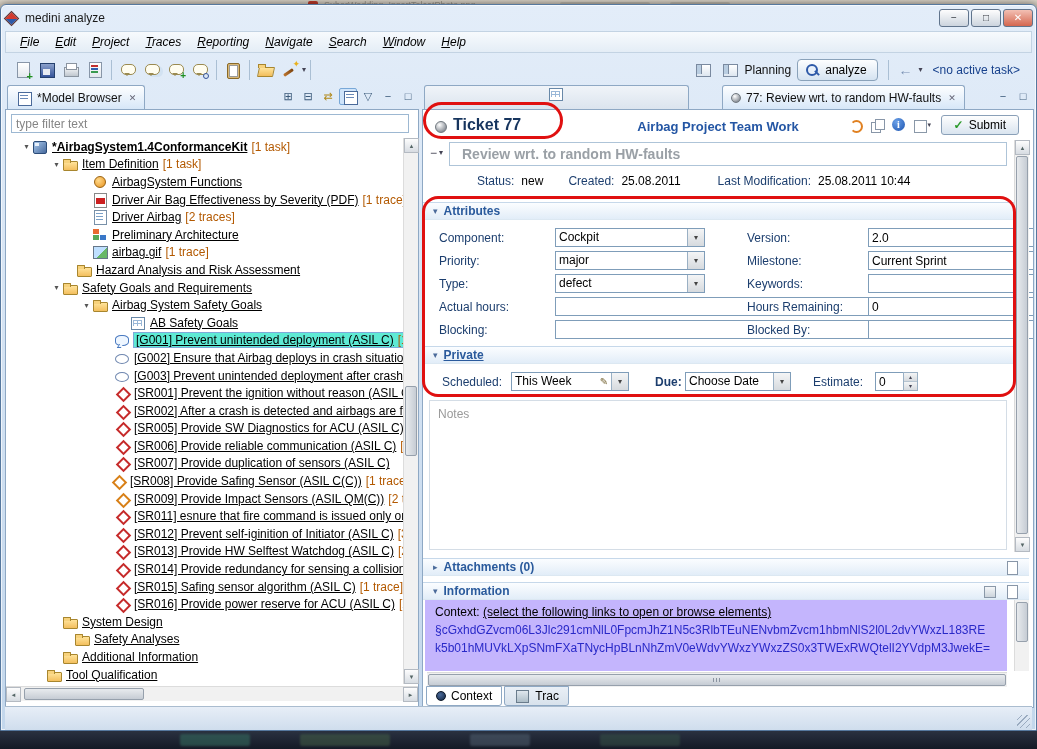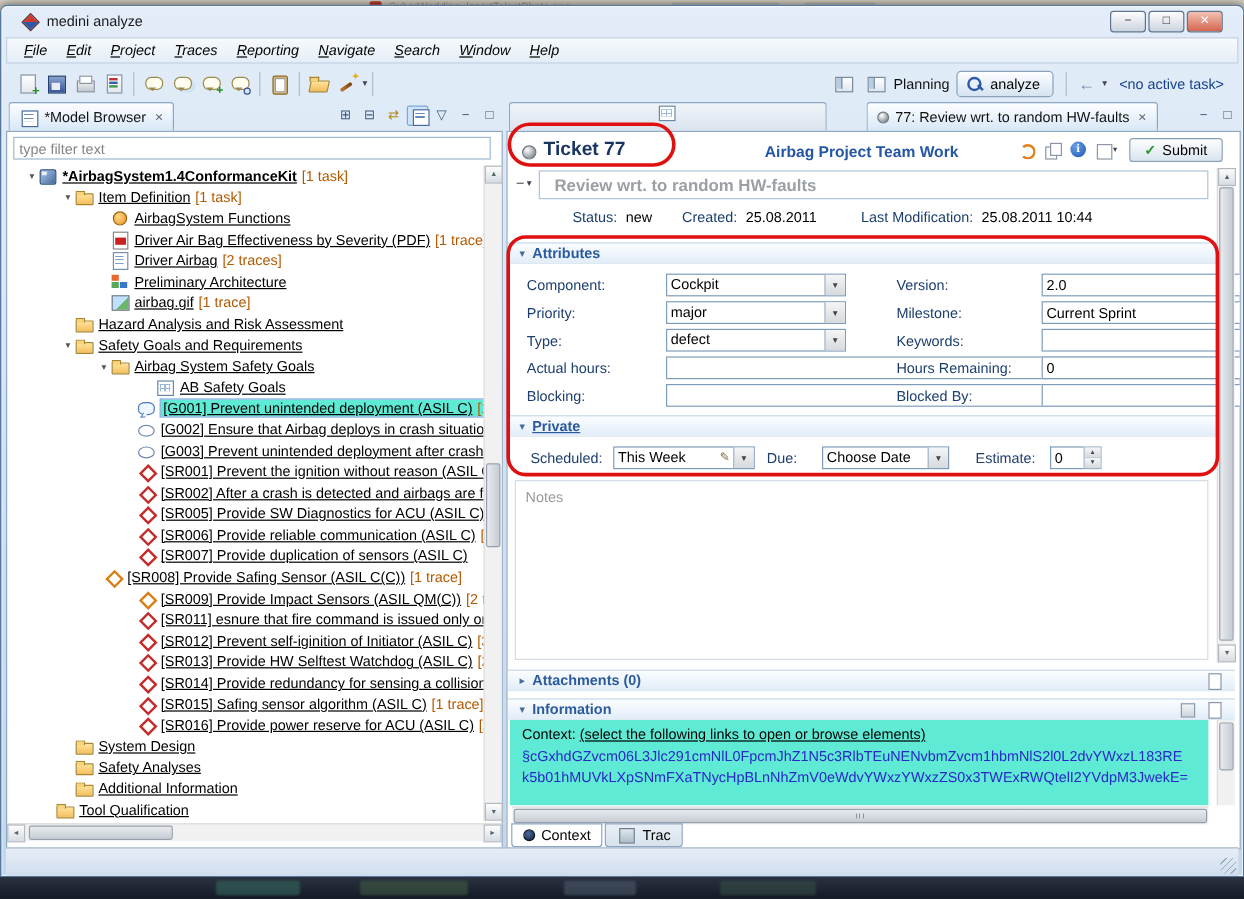--- a/index.html
+++ b/index.html
@@ -10,21 +10,21 @@
   .topstrip { position:absolute; left:0; top:0; width:1037px; height:12px; background:linear-gradient(#ddd6ca,#c9c2b4); }
   .topstrip .bg-icon { position:absolute; left:308px; top:1px; width:10px; height:9px; background:#c23b2a; border-radius:2px; }
   .topstrip .bg-text { position:absolute; left:324px; top:0; font-size:9px; color:#6a655c; opacity:.55; white-space:nowrap; }
   .topstrip .bg-smudge { position:absolute; top:2px; height:7px; background:#9a958a; opacity:.35; border-radius:2px; }
 
   
   .window { position:absolute; left:0; top:4px; width:1037px; height:727px; border:1px solid #56789e;
             border-radius:6px 6px 0 0; background:linear-gradient(#e3edf9,#c3d7ec);
             box-shadow:0 0 10px rgba(0,0,0,.55), inset 0 0 0 1px rgba(255,255,255,.65); }
 
-  .titlebar { position:absolute; left:0; top:0; right:0; height:26px; display:flex; align-items:center; padding:0 17px; }
+  .titlebar { position:absolute; left:0; top:0; right:0; height:26px; display:flex; align-items:center; padding:0 3px; }
   .applogo { width:14px; height:14px; position:relative; flex:none; }
   .applogo::before { content:""; position:absolute; left:2px; top:2px; width:9px; height:9px; transform:rotate(45deg);
                      background:linear-gradient(135deg,#d23a2e 50%, #2d59a8 50%); border:1px solid #5a3030; }
   .title-text { margin-left:7px; font-size:12px; color:#1a1a1a; }
   .winbtns { margin-left:auto; display:flex; gap:2px; }
   .winbtn { width:30px; height:18px; border:1px solid #60748c; border-radius:3px; font-size:10px; line-height:15px;
             text-align:center; color:#30353c; background:linear-gradient(#fdfdfd,#ccd4de); }
   .winbtn.close { background:linear-gradient(#f3c0b4,#d4664f); color:#fff; }
 
   .menubar { position:absolute; left:4px; right:4px; top:26px; height:22px; display:flex; align-items:center;
@@ -186,21 +186,21 @@
 
   .spinner { position:absolute; display:flex; height:19px; }
   .spinner input { width:28px; height:19px; border:1px solid #7f9db9; border-right:none; font-size:12px; padding:0 3px; font-family:"Liberation Sans",sans-serif; }
   .spin-col { display:flex; flex-direction:column; width:15px; border:1px solid #9ab0c4; }
   .spin-b { flex:1; font-size:6px; line-height:8px; text-align:center; color:#445; background:linear-gradient(#f4f5f6,#d6dade); }
   .spin-b:first-child { border-bottom:1px solid #b6c4d0; }
 
   .notes-box { position:absolute; left:6px; top:290px; width:578px; height:150px; border:1px solid #d4dde6; background:#fff;
                font-size:12px; color:#9a9a9a; padding:6px 8px; }
 
-  .desc-body { position:absolute; left:2px; top:490px; right:26px; height:71px; background:#5eead4; padding:5px 10px; overflow:hidden; }
+  .desc-body { position:absolute; left:2px; top:490px; right:26px; height:71px; background:#c4b5fd; padding:5px 10px; overflow:hidden; }
   .ctx-line { font-size:12px; color:#000; white-space:nowrap; }
   .link-line { font-size:12px; color:#2929c8; margin-top:4px; white-space:nowrap; overflow:hidden; }
 
   .btabs { position:absolute; left:3px; bottom:1px; height:20px; display:flex; gap:2px; }
   .btab { display:flex; align-items:center; gap:5px; padding:0 9px; font-size:12px; border:1px solid #8ea8c4;
           border-radius:0 0 3px 3px; background:linear-gradient(#e9eff6,#d8e2ec); }
   .btab.active { background:#fff; }
   .i-contextdot { width:10px; height:10px; border-radius:50%; background:radial-gradient(circle at 40% 35%, #4a6a9a, #122440); border:1px solid #0a1626; flex:none; }
   .i-trac::before { content:""; position:absolute; left:2px; top:2px; width:11px; height:11px; background:linear-gradient(#dfe7ee,#aebec8); border:1px solid #6a7c8c; }
   .i-smallpage::before { content:""; position:absolute; left:4px; top:2px; width:9px; height:12px; background:#fff; border:1px solid #8896a8; }
@@ -366,21 +366,21 @@
             <span class="arr"></span>
             <span class="ti ti-arch"></span>
             <span class="tl">Preliminary Architecture</span>
           </div>
         <div class="trow" style="padding-left:74px">
             <span class="arr"></span>
             <span class="ti ti-img"></span>
             <span class="tl">airbag.gif</span>
             <span class="tc">[1 trace]</span>
           </div>
-        <div class="trow" style="padding-left:44px">
+        <div class="trow" style="padding-left:58px">
             <span class="arr"></span>
             <span class="ti ti-folder"></span>
             <span class="tl">Hazard Analysis and Risk Assessment</span>
           </div>
         <div class="trow" style="padding-left:44px">
             <span class="arr">▾</span>
             <span class="ti ti-folder"></span>
             <span class="tl">Safety Goals and Requirements</span>
           </div>
         <div class="trow" style="padding-left:74px">
@@ -430,21 +430,21 @@
             <span class="arr"></span>
             <span class="ti ti-dred"></span>
             <span class="tl">[SR006] Provide reliable communication (ASIL C)</span>
             <span class="tc">[...</span>
           </div>
         <div class="trow" style="padding-left:96px">
             <span class="arr"></span>
             <span class="ti ti-dred"></span>
             <span class="tl">[SR007] Provide duplication of sensors (ASIL C)</span>
           </div>
-        <div class="trow" style="padding-left:68px">
+        <div class="trow" style="padding-left:92px">
             <span class="arr"></span>
             <span class="ti ti-dorange"></span>
             <span class="tl">[SR008] Provide Safing Sensor (ASIL C(C))</span>
             <span class="tc">[1 trace]</span>
           </div>
         <div class="trow" style="padding-left:96px">
             <span class="arr"></span>
             <span class="ti ti-dorange"></span>
             <span class="tl">[SR009] Provide Impact Sensors (ASIL QM(C))</span>
             <span class="tc">[2 trace...</span>
@@ -481,21 +481,21 @@
             <span class="arr"></span>
             <span class="ti ti-dred"></span>
             <span class="tl">[SR016] Provide power reserve for ACU (ASIL C)</span>
             <span class="tc">[2 tra...</span>
           </div>
         <div class="trow" style="padding-left:44px">
             <span class="arr"></span>
             <span class="ti ti-folder"></span>
             <span class="tl">System Design</span>
           </div>
-        <div class="trow" style="padding-left:44px">
+        <div class="trow" style="padding-left:56px">
             <span class="arr"></span>
             <span class="ti ti-folder"></span>
             <span class="tl">Safety Analyses</span>
           </div>
         <div class="trow" style="padding-left:44px">
             <span class="arr"></span>
             <span class="ti ti-folder"></span>
             <span class="tl">Additional Information</span>
           </div>
         <div class="trow" style="padding-left:28px">
@@ -620,21 +620,21 @@
         <span class="tri">▾</span>
         <span class="underlined">Private</span>
       </div>
       <div class="frow" style="top:262px;">
         <span class="flabel" style="left:19px;">Scheduled:</span>
         <div class="combo" style="position:absolute; left:88px; width:118px;">
           <span class="cv">This Week</span>
           <span class="pencil">✎</span>
           <span class="cb">▾</span>
         </div>
-        <span class="flabel" style="left:216px;">Due:</span>
+        <span class="flabel" style="left:232px;font-weight:bold;">Due:</span>
         <div class="combo" style="position:absolute; left:262px; width:106px;">
           <span class="cv">Choose Date</span>
           <span class="cb">▾</span>
         </div>
         <span class="flabel" style="left:390px;">Estimate:</span>
         <span class="spinner" style="left:452px;">
           <input value="0" style="">
           <span class="spin-col">
             <span class="spin-b">▴</span>
             <span class="spin-b">▾</span>

